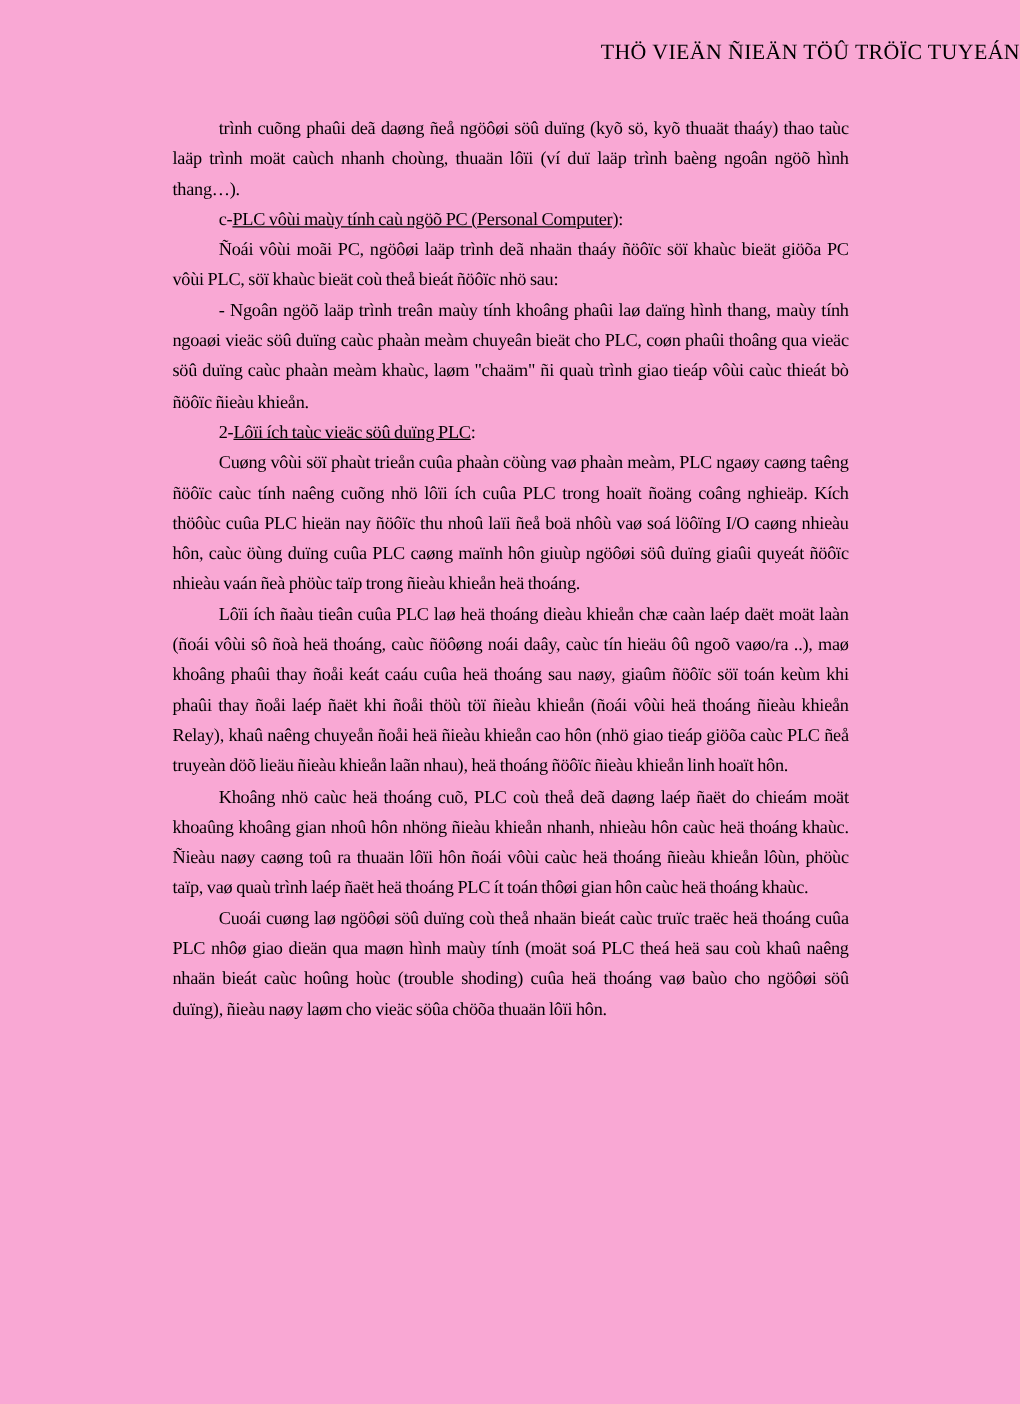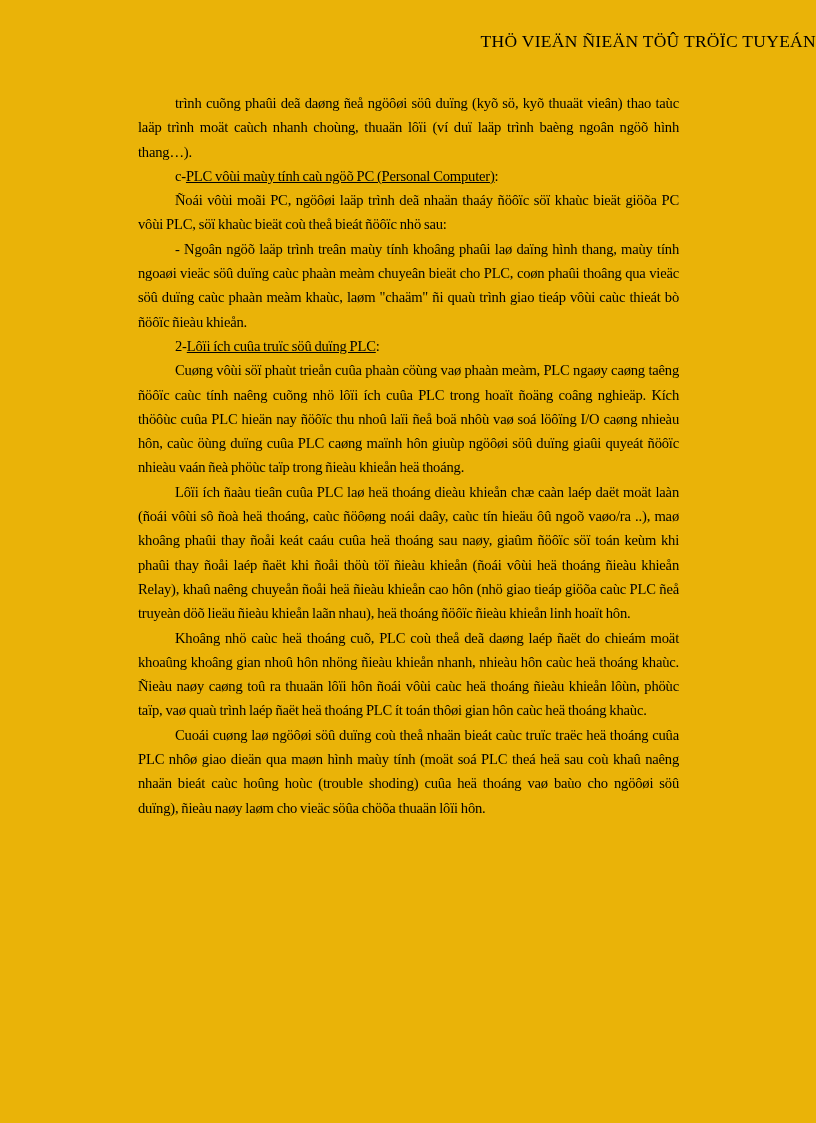--- a/index.html
+++ b/index.html
@@ -4,21 +4,21 @@
 <style>
   html, body {
     margin: 0;
     padding: 0;
     background: #ffffff;
   }
   .page {
     position: relative;
     width: 816px;
     height: 1123px;
-    background: #eab308;
+    background: #f9a8d4;
     overflow: hidden;
     font-family: "Liberation Serif", "DejaVu Serif", serif;
     color: #000000;
   }
   .header-title {
     position: absolute;
     top: 31px;
     right: 0px;
     font-size: 17.5px;
     letter-spacing: 0.3px;
@@ -45,23 +45,23 @@
   .underline {
     text-decoration: underline;
   }
 </style>
 </head>
 <body>
 
 <div class="page">
   <div class="header-title">THÖ VIEÄN ÑIEÄN TÖÛ TRÖÏC TUYEÁN</div>
   <div class="content">
-      <p class="para">trình cuõng phaûi deã daøng ñeå ngöôøi söû duïng (kyõ sö, kyõ thuaät vieân) thao taùc laäp trình moät caùch nhanh choùng, thuaän lôïi (ví duï laäp trình baèng ngoân ngöõ hình thang…).</p>
+      <p class="para">trình cuõng phaûi deã daøng ñeå ngöôøi söû duïng (kyõ sö, kyõ thuaät thaáy) thao taùc laäp trình moät caùch nhanh choùng, thuaän lôïi (ví duï laäp trình baèng ngoân ngöõ hình thang…).</p>
       <p class="para"><span>c-</span><span class="underline">PLC vôùi maùy tính caù ngöõ PC (Personal Computer)</span><span>:</span></p>
       <p class="para">Ñoái vôùi moãi PC, ngöôøi laäp trình deã nhaän thaáy ñöôïc söï khaùc bieät giöõa PC vôùi PLC, söï khaùc bieät coù theå bieát ñöôïc nhö sau:</p>
       <p class="para">- Ngoân ngöõ laäp trình treân maùy tính khoâng phaûi laø daïng hình thang, maùy tính ngoaøi vieäc söû duïng caùc phaàn meàm chuyeân bieät cho PLC, coøn phaûi thoâng qua vieäc söû duïng caùc phaàn meàm khaùc, laøm "chaäm" ñi quaù trình giao tieáp vôùi caùc thieát bò ñöôïc ñieàu khieån.</p>
-      <p class="para"><span>2-</span><span class="underline">Lôïi ích cuûa truïc söû duïng PLC</span><span>:</span></p>
+      <p class="para"><span>2-</span><span class="underline">Lôïi ích taùc vieäc söû duïng PLC</span><span>:</span></p>
       <p class="para">Cuøng vôùi söï phaùt trieån cuûa phaàn cöùng vaø phaàn meàm, PLC ngaøy caøng taêng ñöôïc caùc tính naêng cuõng nhö lôïi ích cuûa PLC trong hoaït ñoäng coâng nghieäp. Kích thöôùc cuûa PLC hieän nay ñöôïc thu nhoû laïi ñeå boä nhôù vaø soá löôïng I/O caøng nhieàu hôn, caùc öùng duïng cuûa PLC caøng maïnh hôn giuùp ngöôøi söû duïng giaûi quyeát ñöôïc nhieàu vaán ñeà phöùc taïp trong ñieàu khieån heä thoáng.</p>
       <p class="para">Lôïi ích ñaàu tieân cuûa PLC laø heä thoáng dieàu khieån chæ caàn laép daët moät laàn (ñoái vôùi sô ñoà heä thoáng, caùc ñöôøng noái daây, caùc tín hieäu ôû ngoõ vaøo/ra ..), maø khoâng phaûi thay ñoåi keát caáu cuûa heä thoáng sau naøy, giaûm ñöôïc söï toán keùm khi phaûi thay ñoåi laép ñaët khi ñoåi thöù töï ñieàu khieån (ñoái vôùi heä thoáng ñieàu khieån Relay), khaû naêng chuyeån ñoåi heä ñieàu khieån cao hôn (nhö giao tieáp giöõa caùc PLC ñeå truyeàn döõ lieäu ñieàu khieån laãn nhau), heä thoáng ñöôïc ñieàu khieån linh hoaït hôn.</p>
       <p class="para">Khoâng nhö caùc heä thoáng cuõ, PLC coù theå deã daøng laép ñaët do chieám moät khoaûng khoâng gian nhoû hôn nhöng ñieàu khieån nhanh, nhieàu hôn caùc heä thoáng khaùc. Ñieàu naøy caøng toû ra thuaän lôïi hôn ñoái vôùi caùc heä thoáng ñieàu khieån lôùn, phöùc taïp, vaø quaù trình laép ñaët heä thoáng PLC ít toán thôøi gian hôn caùc heä thoáng khaùc.</p>
       <p class="para">Cuoái cuøng laø ngöôøi söû duïng coù theå nhaän bieát caùc truïc traëc heä thoáng cuûa PLC nhôø giao dieän qua maøn hình maùy tính (moät soá PLC theá heä sau coù khaû naêng nhaän bieát caùc hoûng hoùc (trouble shoding) cuûa heä thoáng vaø baùo cho ngöôøi söû duïng), ñieàu naøy laøm cho vieäc söûa chöõa thuaän lôïi hôn.</p>
     </div>
 </div>
 
 </body></html>

